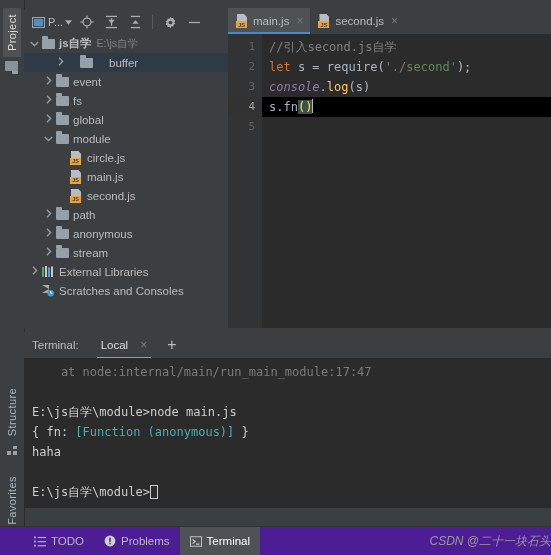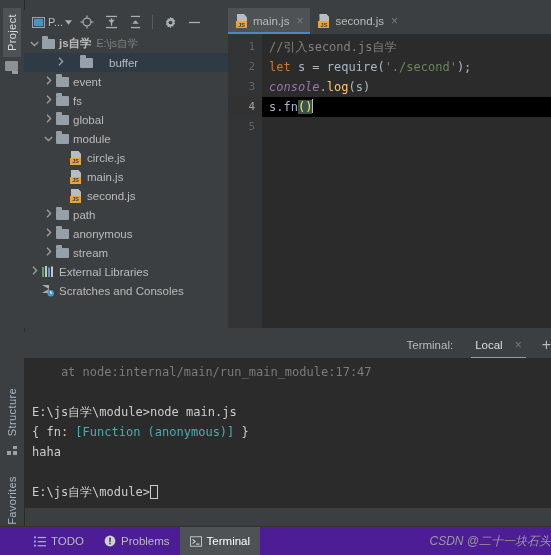--- a/index.html
+++ b/index.html
@@ -102,21 +102,21 @@
   .c-cls{color:#9876AA;font-style:italic;}
   .c-meth{color:#FFC66D;}
   .c-pm{background:#3B514D;color:#FFEF28;}
   .caret{display:inline-block;width:1px;height:14px;background:#BBBBBB;
     vertical-align:-2px;margin-left:0px;}
 
   
   .term-head{
     position:absolute;left:24px;top:332px;width:527px;height:26px;
     background:#3C3F41;display:flex;align-items:center;
-    padding-left:8px;box-sizing:border-box;justify-content:flex-end;
+    padding-left:8px;box-sizing:border-box;
   }
   .term-title{font-size:11.5px;color:#BBBBBB;margin-right:16px;}
   .term-tab{
     position:relative;display:flex;align-items:center;gap:12px;
     padding:4px 6px;font-size:11.5px;color:#DDDDDD;cursor:default;
   }
   .term-tab.active::after{
     content:"";position:absolute;left:2px;right:2px;bottom:-3px;height:2px;background:#9A9A9A;
   }
   .term-tab .x{color:#7A7A7A;font-size:12px;}

